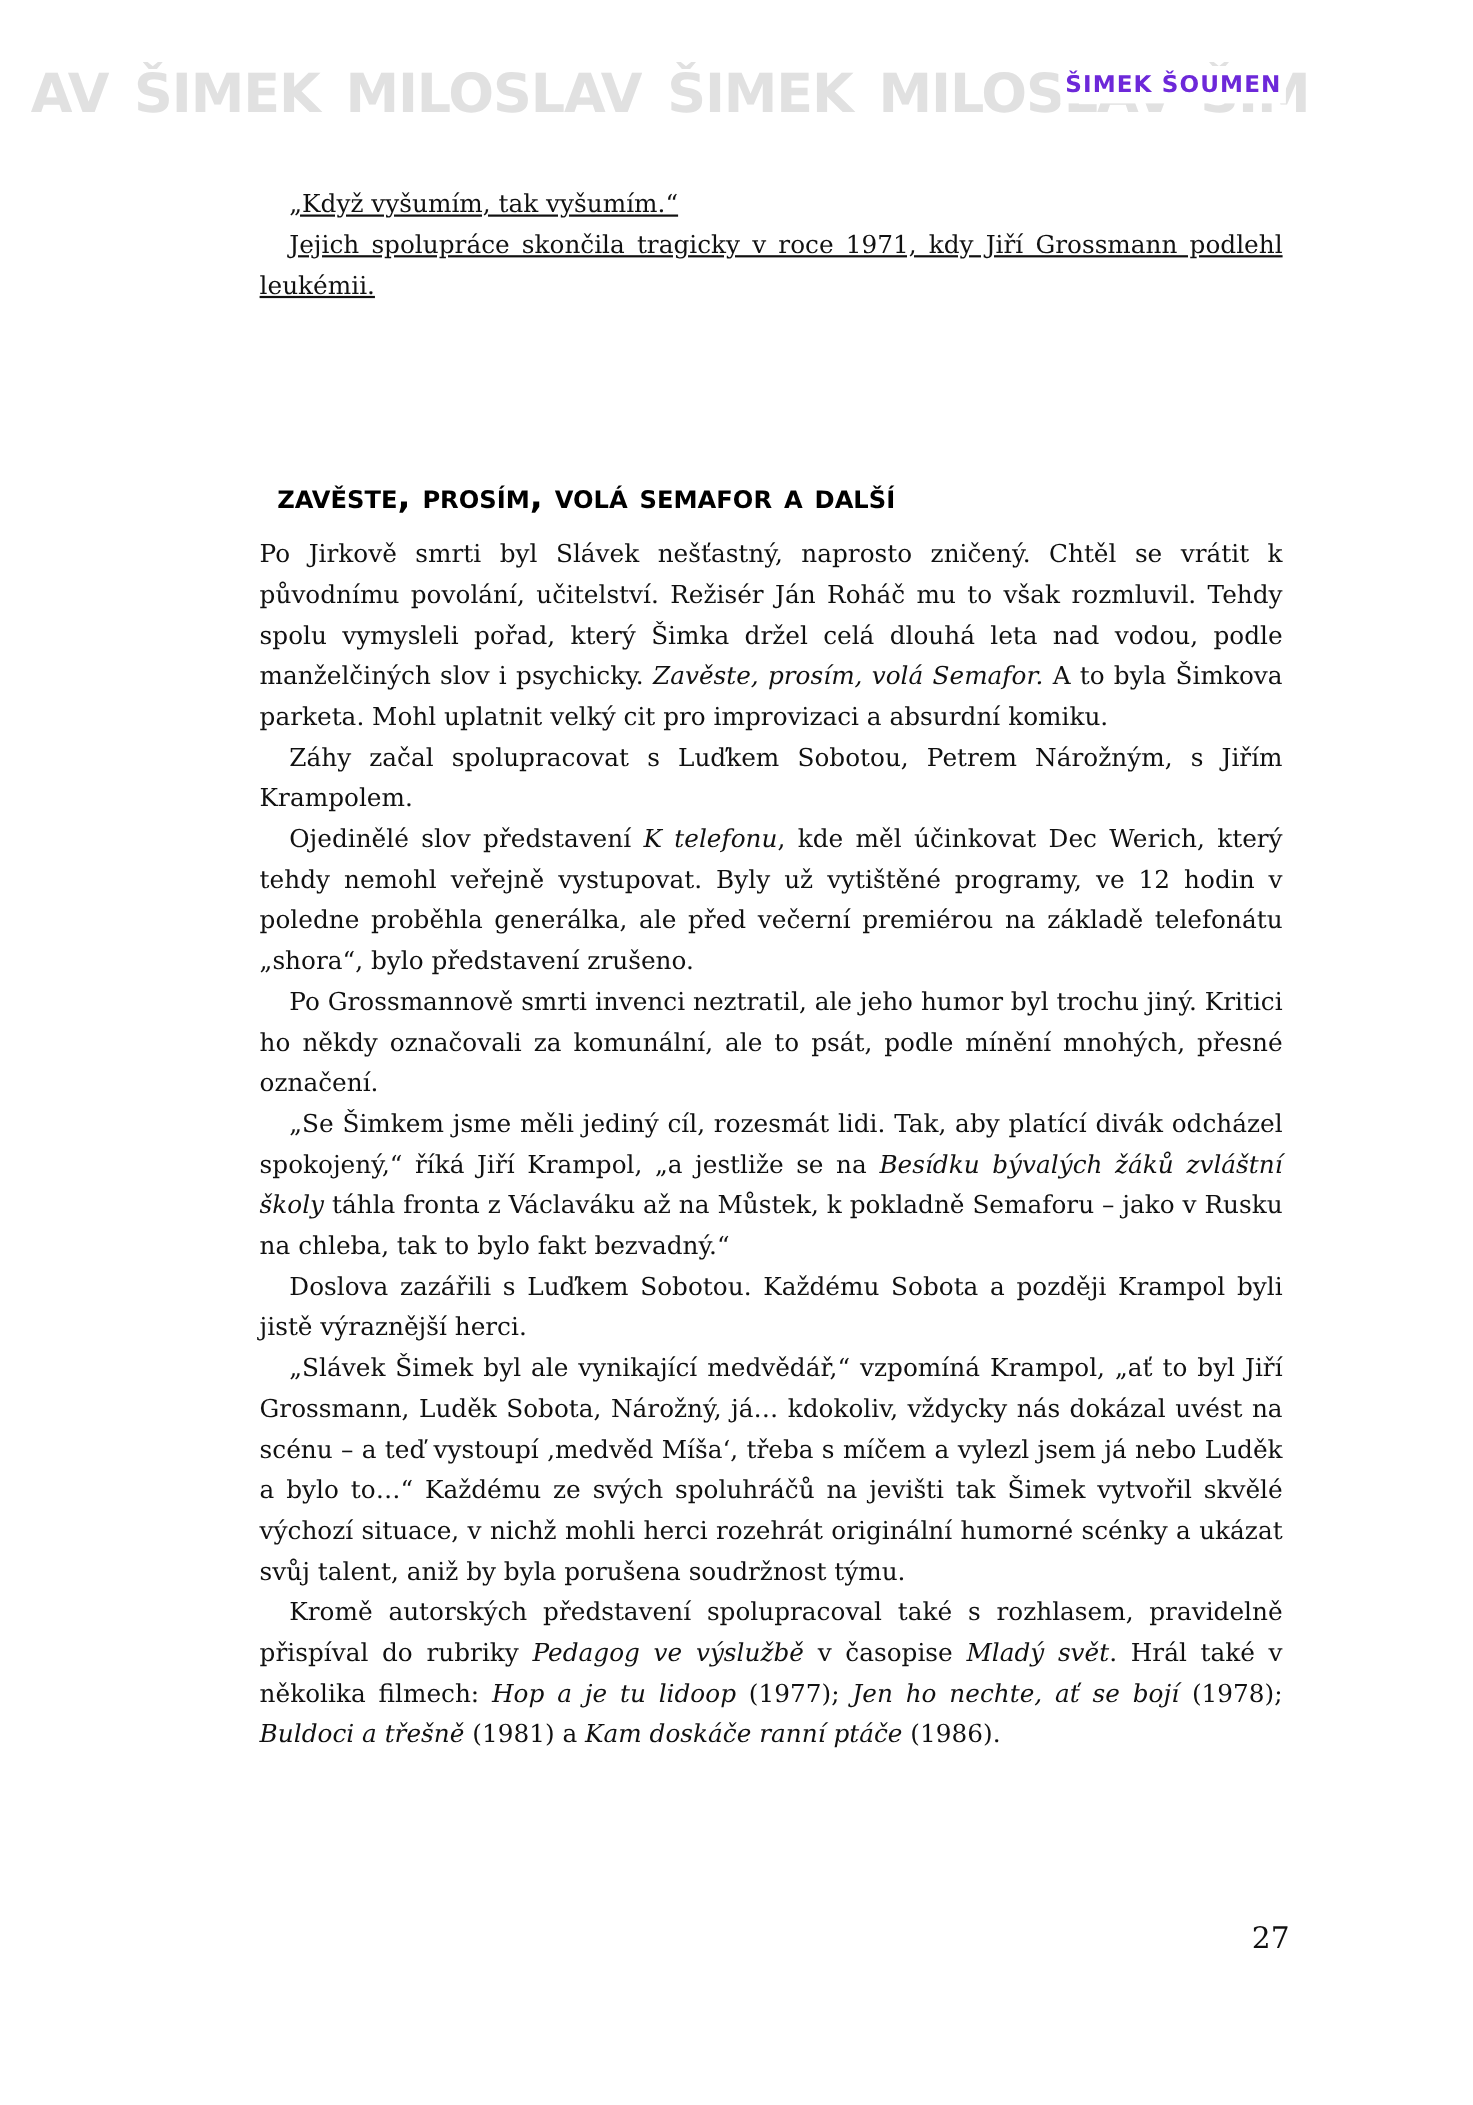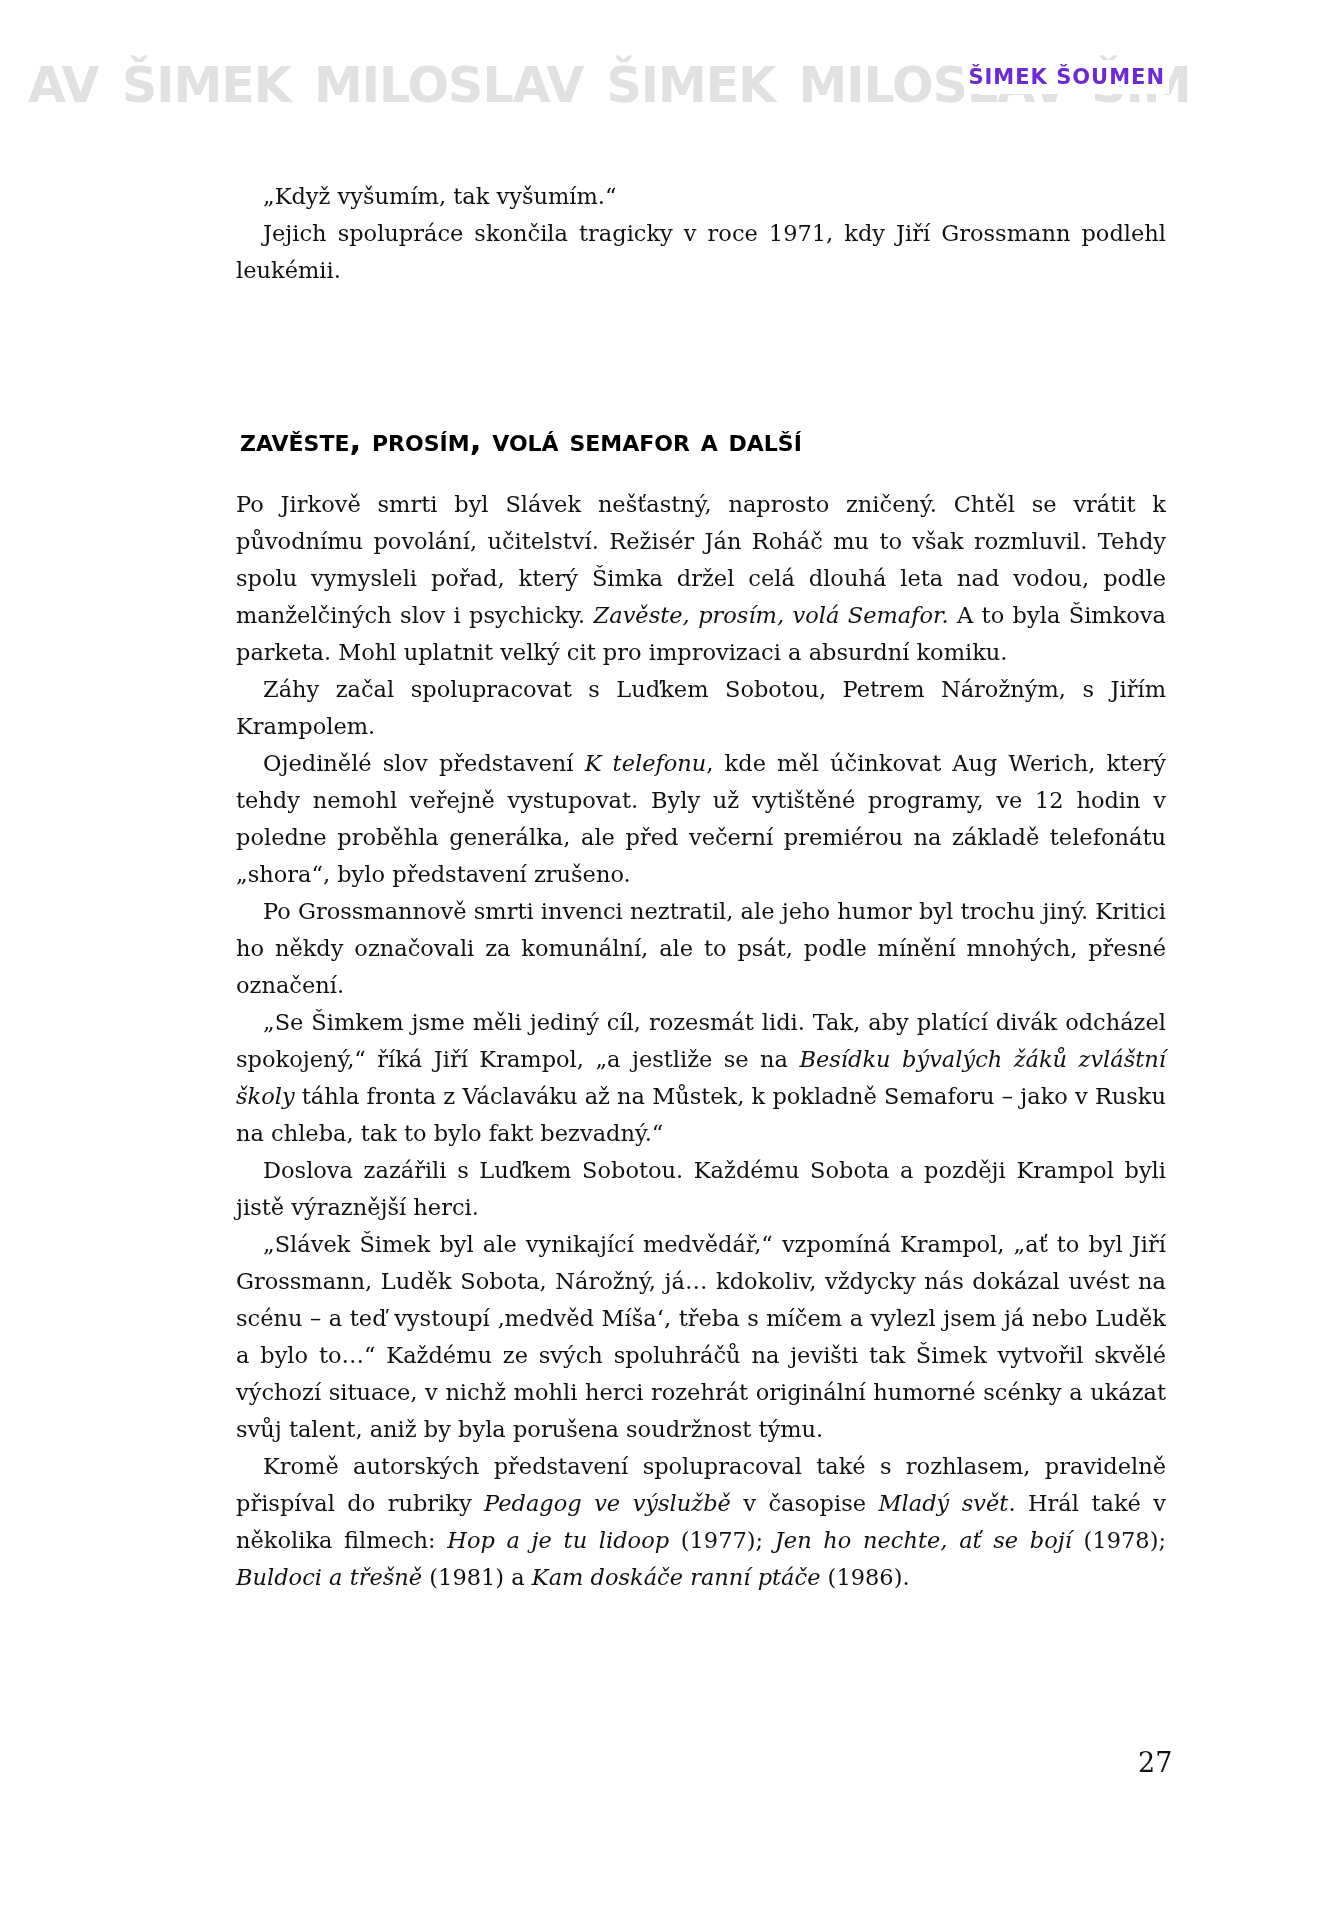--- a/index.html
+++ b/index.html
@@ -47,21 +47,21 @@
       position: absolute;
       left: 236px;
       width: 930px;
       font-size: 22.5px;
       line-height: 37px;
       text-align: justify;
       hyphens: manual;
     }
     .text-block p { margin: 0; text-indent: 0; }
     .text-block p.indent { text-indent: 27px; }
-    .block-top { top: 178px; }
+    .block-top { top: 168px; text-decoration: underline; }
     .section-title {
       position: absolute;
       left: 236px; top: 414px;
       font-family: "DejaVu Sans", "Liberation Sans", sans-serif;
       font-weight: bold;
       font-size: 31px;
       line-height: 44px;
       letter-spacing: 0px;
       color: #000000;
       text-transform: lowercase;
@@ -82,26 +82,26 @@
 <div class="running-head">
   <div class="watermark">av Šimek Miloslav Šimek Miloslav Šim</div>
   <div class="head-label">ŠIMEK ŠOUMEN</div>
 </div>
 
 <div class="text-block block-top">
   <p class="indent">„Když vyšumím, tak vyšumím.“</p>
   <p class="indent">Jejich spolupráce skončila tragicky v roce 1971, kdy Jiří Grossmann podlehl leukémii.</p>
 </div>
 
-<h2 class="section-title" style="margin:4px;">Zavěste, prosím, volá Semafor a další</h2>
+<h2 class="section-title" style="margin:16px;">Zavěste, prosím, volá Semafor a další</h2>
 
 <div class="text-block block-main">
   <p class="indent" style="text-indent:0;"><span>Po Jirkově smrti byl Slávek nešťastný, naprosto zničený. Chtěl se vrátit k původnímu povolání, učitelství. Režisér Ján Roháč mu to však rozmluvil. Tehdy spolu vymysleli pořad, který Šimka držel celá dlouhá leta nad vodou, podle manželčiných slov i psychicky. </span><em>Zavěste, prosím, volá Semafor.</em><span> A to byla Šimkova parketa. Mohl uplatnit velký cit pro improvizaci a absurdní komiku.</span></p>
   <p class="indent">Záhy začal spolupracovat s Luďkem Sobotou, Petrem Nárožným, s Jiřím Krampolem.</p>
-  <p class="indent"><span>Ojedinělé slov představení </span><em>K telefonu</em><span>, kde měl účinkovat Aug Werich, který tehdy nemohl veřejně vystupovat. Byly už vytištěné programy, ve 12 hodin v poledne proběhla generálka, ale před večerní premiérou na základě telefonátu „shora“, bylo představení zrušeno.</span></p>
+  <p class="indent"><span>Ojedinělé slov představení </span><em>K telefonu</em><span>, kde měl účinkovat Dec Werich, který tehdy nemohl veřejně vystupovat. Byly už vytištěné programy, ve 12 hodin v poledne proběhla generálka, ale před večerní premiérou na základě telefonátu „shora“, bylo představení zrušeno.</span></p>
   <p class="indent">Po Grossmannově smrti invenci neztratil, ale jeho humor byl trochu jiný. Kritici ho někdy označovali za komunální, ale to psát, podle mínění mnohých, přesné označení.</p>
   <p class="indent"><span>„Se Šimkem jsme měli jediný cíl, rozesmát lidi. Tak, aby platící divák odcházel spokojený,“ říká Jiří Krampol, „a jestliže se na </span><em>Besídku bývalých žáků zvláštní školy</em><span> táhla fronta z Václaváku až na Můstek, k pokladně Semaforu – jako v Rusku na chleba, tak to bylo fakt bezvadný.“</span></p>
   <p class="indent">Doslova zazářili s Luďkem Sobotou. Každému Sobota a později Krampol byli jistě výraznější herci.</p>
   <p class="indent">„Slávek Šimek byl ale vynikající medvědář,“ vzpomíná Krampol, „ať to byl Jiří Grossmann, Luděk Sobota, Nárožný, já… kdokoliv, vždycky nás dokázal uvést na scénu – a teď vystoupí ‚medvěd Míša‘, třeba s míčem a vylezl jsem já nebo Luděk a bylo to…“ Každému ze svých spoluhráčů na jevišti tak Šimek vytvořil skvělé výchozí situace, v nichž mohli herci rozehrát originální humorné scénky a ukázat svůj talent, aniž by byla porušena soudržnost týmu.</p>
   <p class="indent"><span>Kromě autorských představení spolupracoval také s rozhlasem, pravidelně přispíval do rubriky </span><em>Pedagog ve výslužbě</em><span> v časopise </span><em>Mladý svět</em><span>. Hrál také v několika filmech: </span><em>Hop a je tu lidoop</em><span> (1977); </span><em>Jen ho nechte, ať se bojí</em><span> (1978); </span><em>Buldoci a třešně</em><span> (1981) a </span><em>Kam doskáče ranní ptáče</em><span> (1986).</span></p>
 </div>
 
 <div class="page-number">27</div>
 
 </body></html>

